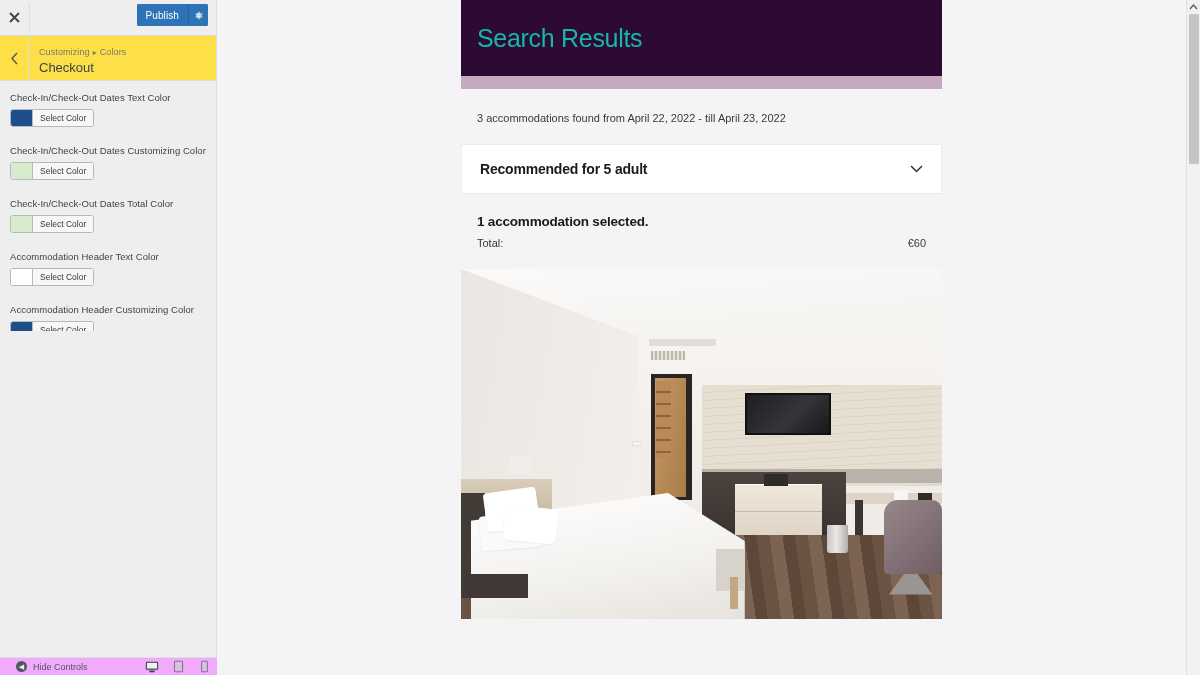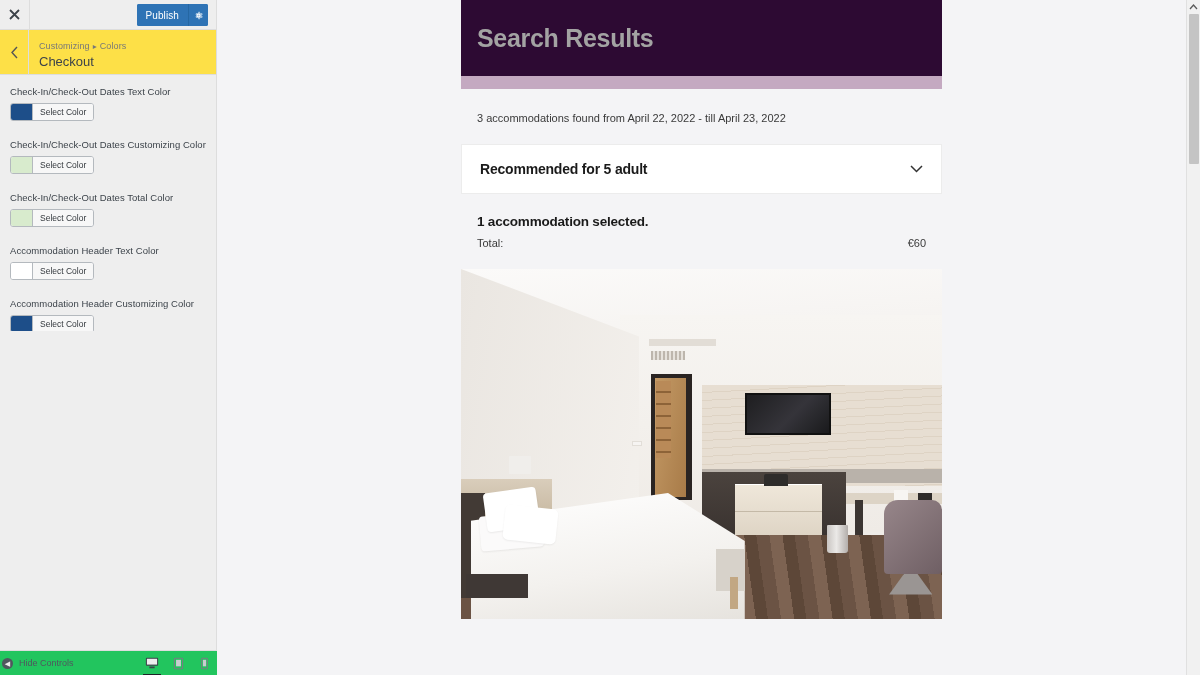--- a/index.html
+++ b/index.html
@@ -23,21 +23,21 @@
   #customizer {
     position: relative;
     width: 217px;
     height: 675px;
     background: #eeeeee;
     border-right: 1px solid #dddddd;
     flex: 0 0 217px;
   }
 
   .cz-header {
-    height: 30px;
+    height: 36px;
     background: #eeeeee;
     border-bottom: 1px solid #dddddd;
     display: flex;
     align-items: center;
     position: relative;
   }
 
   .cz-close {
     width: 30px;
     height: 29px;
@@ -187,26 +187,26 @@
     left: 0;
     right: 0;
   }
 
   
   .cz-footer {
     position: absolute;
     bottom: 0;
     left: 0;
     width: 217px;
-    height: 25px;
-    background: #22c55e;
+    height: 18px;
+    background: #f0abfc;
     border-top: 1px solid #dddddd;
     display: flex;
     align-items: center;
-    padding-left: 2px;
+    padding-left: 16px;
   }
 
   .cz-hide {
     display: flex;
     align-items: center;
     gap: 6px;
     cursor: pointer;
   }
 
   .cz-hide-icon {
@@ -279,23 +279,23 @@
   
   .pv-hero {
     background: #2d0a33;
     height: 76px;
     display: flex;
     align-items: center;
     padding: 0 16px;
   }
 
   .pv-hero-title {
-    color: #a3a3a3;
+    color: #14b8a6;
     font-size: 25px;
-    font-weight: bold;
+    font-weight: normal;
     letter-spacing: -.3px;
   }
 
   .pv-band {
     height: 13px;
     background: #c4a9c1;
   }
 
   .pv-found {
     font-size: 11px;

